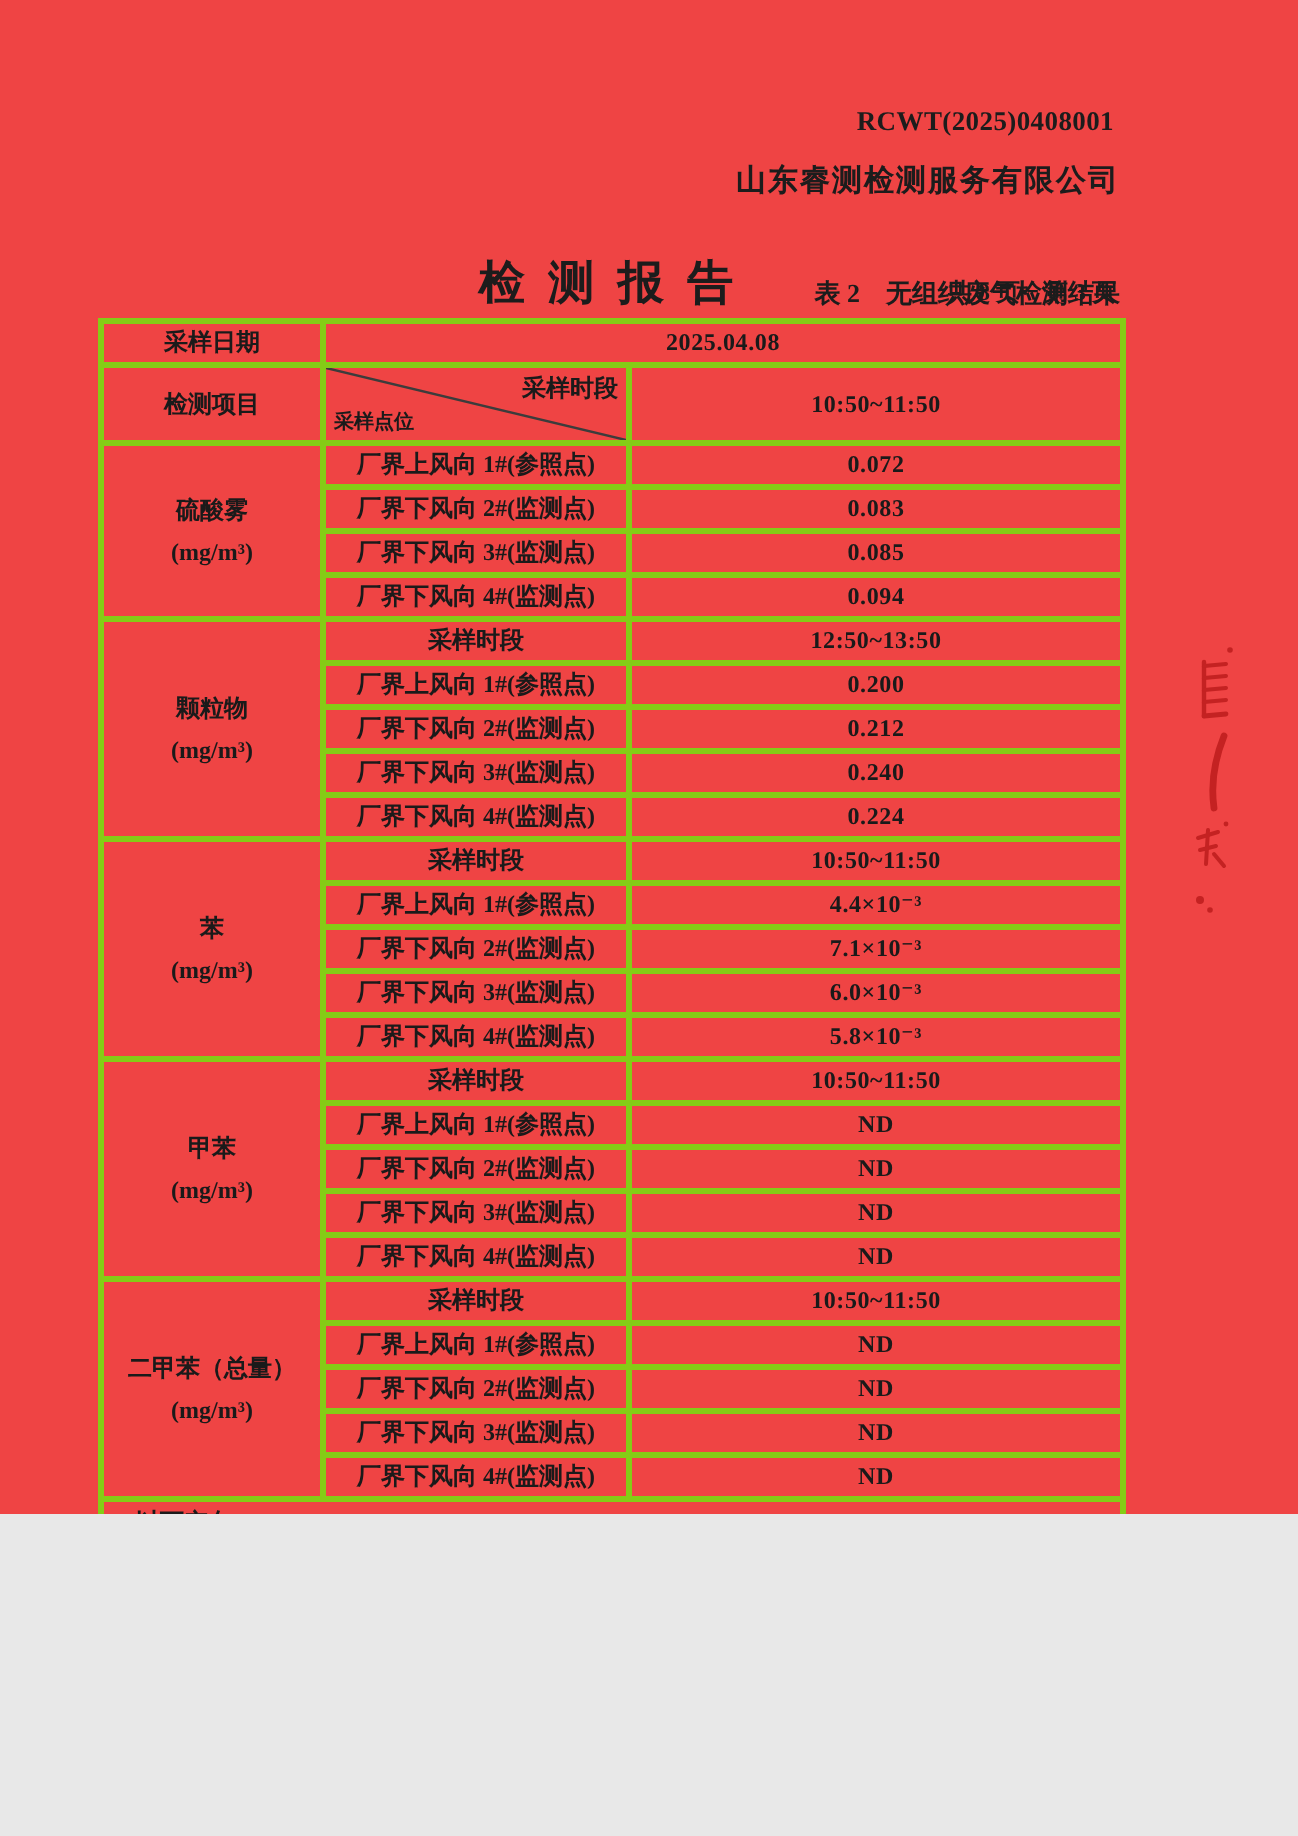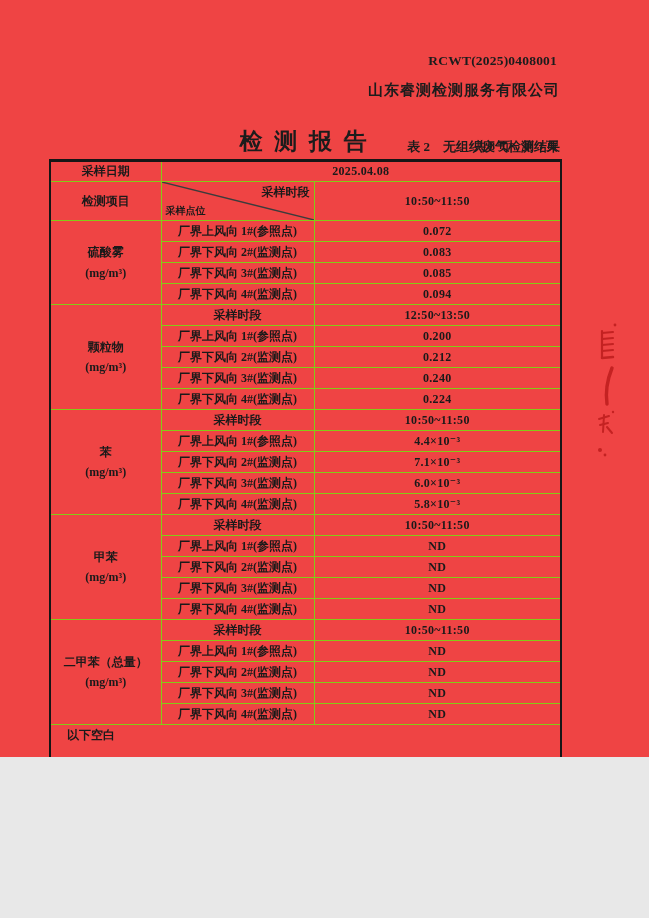--- a/index.html
+++ b/index.html
@@ -76,21 +76,21 @@
     left: 49px;
     top: 159px;
     width: 511px;
     border-collapse: collapse;
     table-layout: fixed;
     font-size: 12px;
     font-weight: 600;
     color: #1a1a1a;
   }
   table.report-table td {
-    border: 1px solid #84cc16;
+    border: 3px solid #84cc16;
     text-align: center;
     vertical-align: middle;
     padding: 1px 2px;
     overflow: hidden;
   }
   table.report-table { border: 2px solid #161616; border-top-width: 3px; }
   col.c1 { width: 111px; }
   col.c2 { width: 153px; }
   col.c3 { width: 247px; }
   tr.r-date td { height: 20px; }

